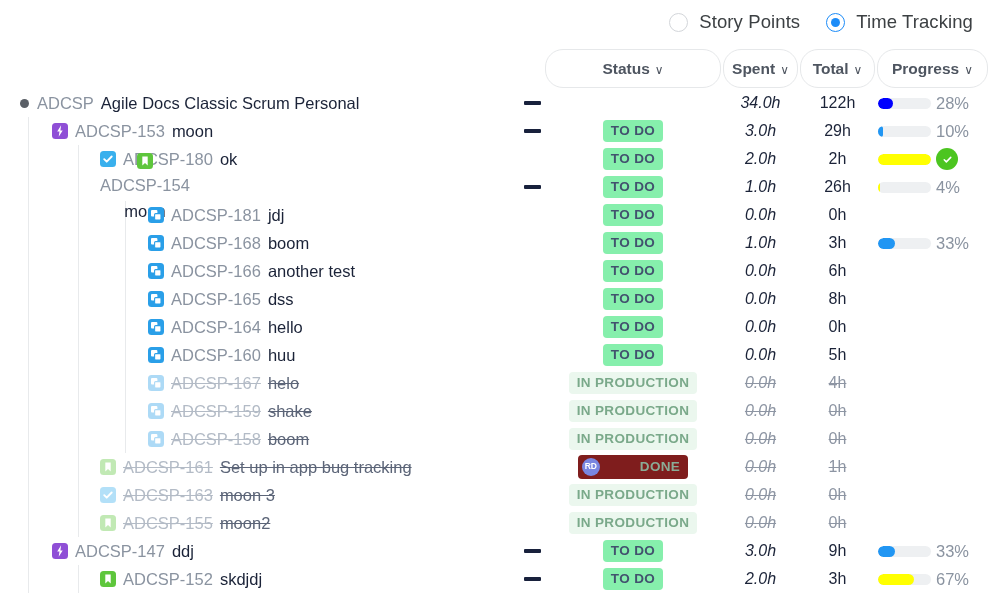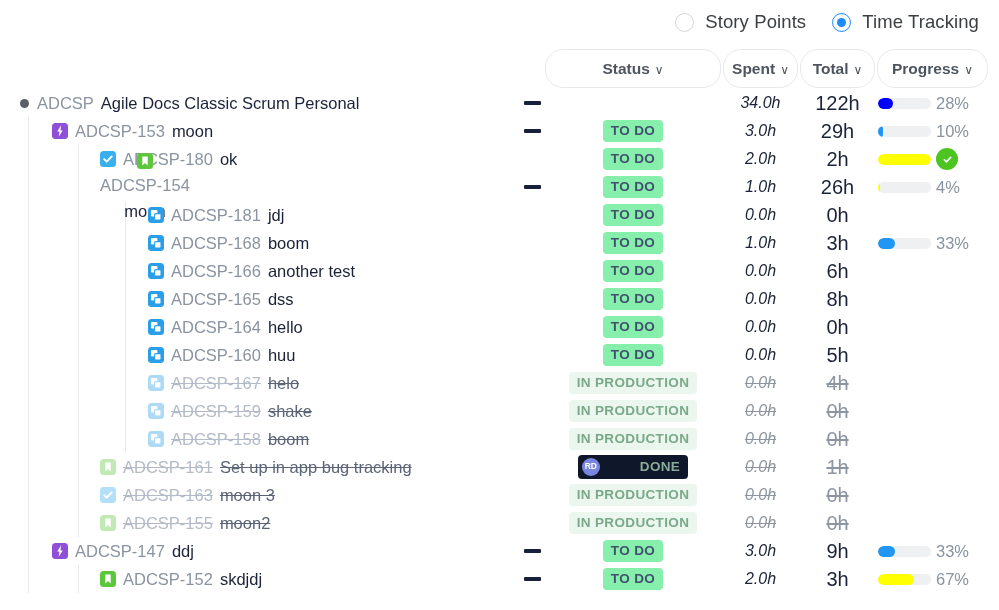--- a/index.html
+++ b/index.html
@@ -7,21 +7,21 @@
     width: 999px; height: 610px;
     background: #ffffff;
     font-family: "Liberation Sans", sans-serif;
     overflow: hidden;
   }
 
   
   .toolbar {
     position: absolute; top: 0; left: 0; width: 999px; height: 44px;
     display: flex; align-items: center; justify-content: flex-end;
-    padding-right: 20px; gap: 26px;
+    padding-right: 26px; gap: 26px;
   }
   .radio-opt { display: flex; align-items: center; gap: 11px; cursor: pointer; }
   .radio-dot {
     width: 19px; height: 19px; border-radius: 50%;
     border: 1.6px solid #d3d6da; background: #fff;
     display: flex; align-items: center; justify-content: center;
     flex: none;
   }
   .radio-dot.on { border-color: #1d8cf8; border-width: 1.6px; }
   .radio-dot.on::after {
@@ -86,31 +86,31 @@
   }
 
   
   .statuswrap { position: absolute; left: 545px; width: 176px;
                 display: flex; align-items: center; justify-content: center; }
   .badge { font-size: 13.5px; font-weight: bold; letter-spacing: .35px;
            border-radius: 4px; padding: 3px 8px 3px; line-height: 1.15;
            display: inline-flex; align-items: center; gap: 6px; cursor: pointer; }
   .b-todo { background: #86efac; color: #42526e; }
   .b-prod { background: #ebf7ee; color: #7aa98a; }
-  .b-done { background: #0f172a; color: #8aab96; padding-left: 4px; gap: 40px; }
+  .b-done { background: #7f1d1d; color: #8aab96; padding-left: 4px; gap: 40px; }
   .avatar { width: 18px; height: 18px; border-radius: 50%;
             background: #7986e0; color: #fff; font-size: 8.5px; font-weight: bold;
             display: inline-flex; align-items: center; justify-content: center;
             letter-spacing: 0; flex: none; }
 
   
   .spent { position: absolute; left: 723px; width: 75px; text-align: center;
            font-size: 16px; color: #1b2338; font-style: italic; }
   .total { position: absolute; left: 800px; width: 75px; text-align: center;
-           font-size: 20px; color: #1b2338; }
+           font-size: 16px; color: #1b2338; }
   .row.done .spent, .row.done .total { color: #8d95a3; text-decoration: line-through; }
 
   
   .progwrap { position: absolute; left: 878px; width: 115px;
               display: flex; align-items: center; gap: 5px; }
   .track { width: 53px; height: 11px; border-radius: 6px; background: #eef0f2;
            overflow: hidden; flex: none; }
   .fill  { height: 11px; border-radius: 6px; }
   .pct   { font-size: 16.5px; color: #8a93a0; }
   .okmark { width: 22px; height: 22px; border-radius: 50%; background: #4cc520;

